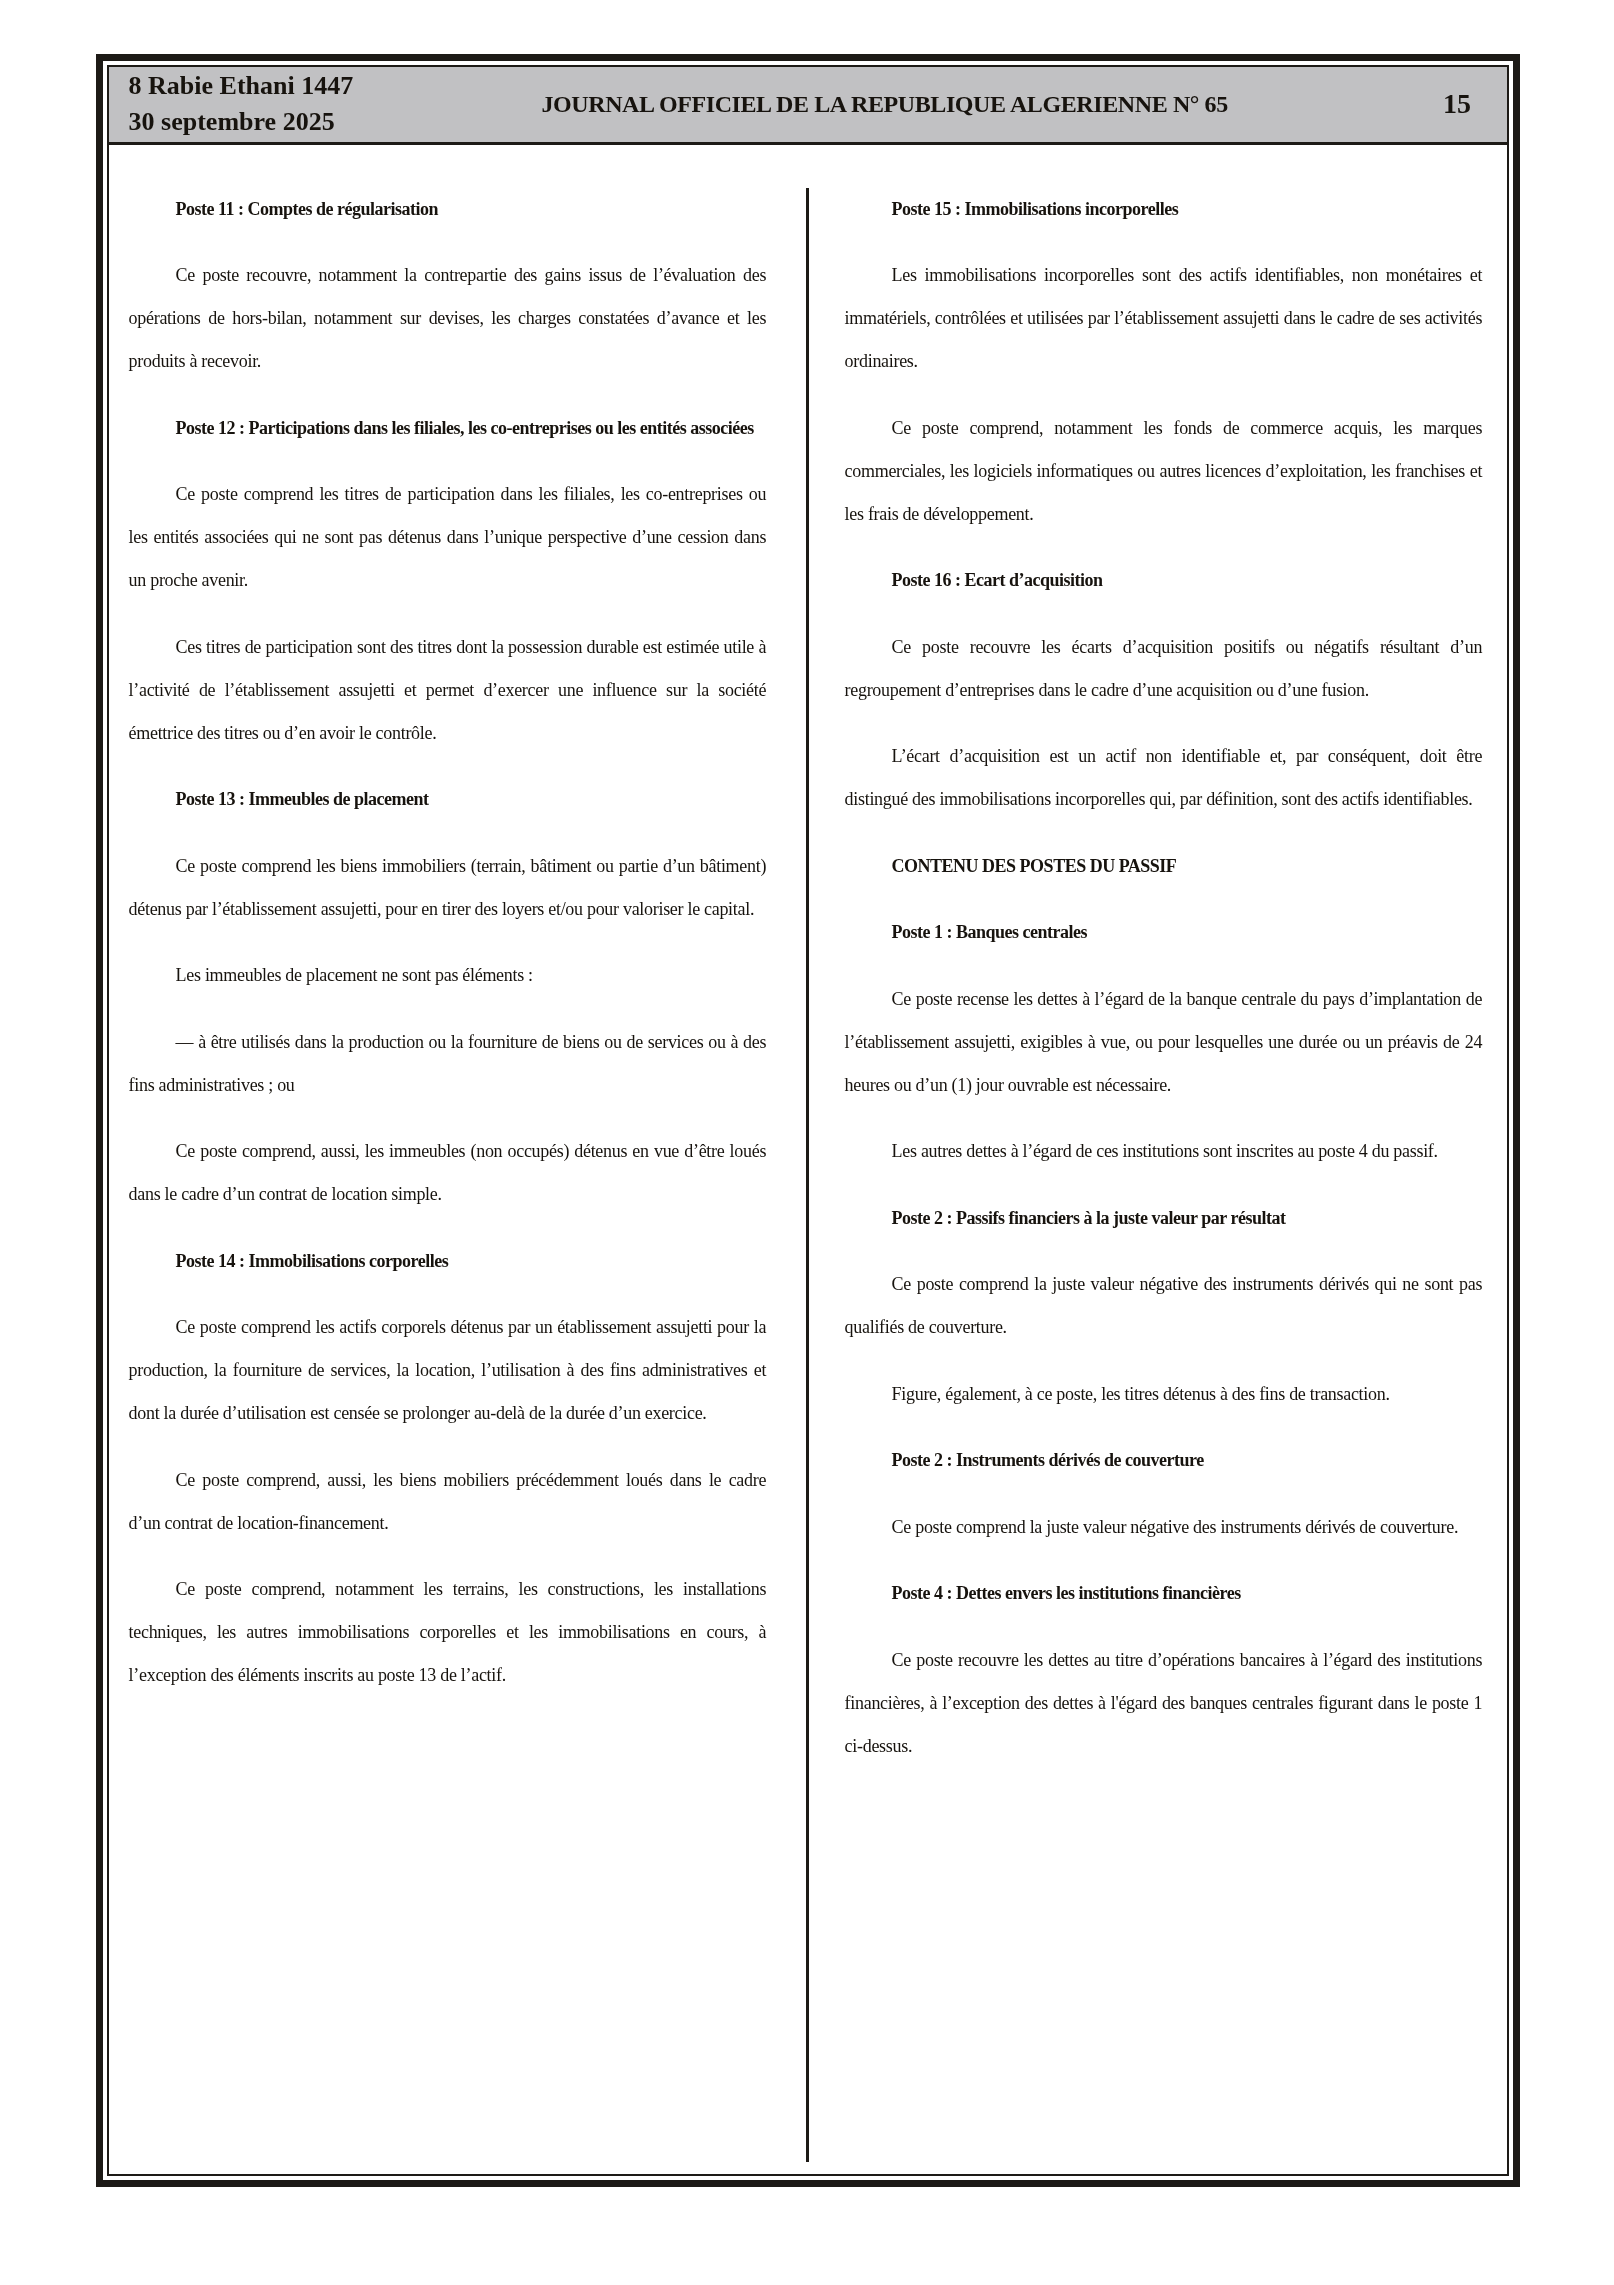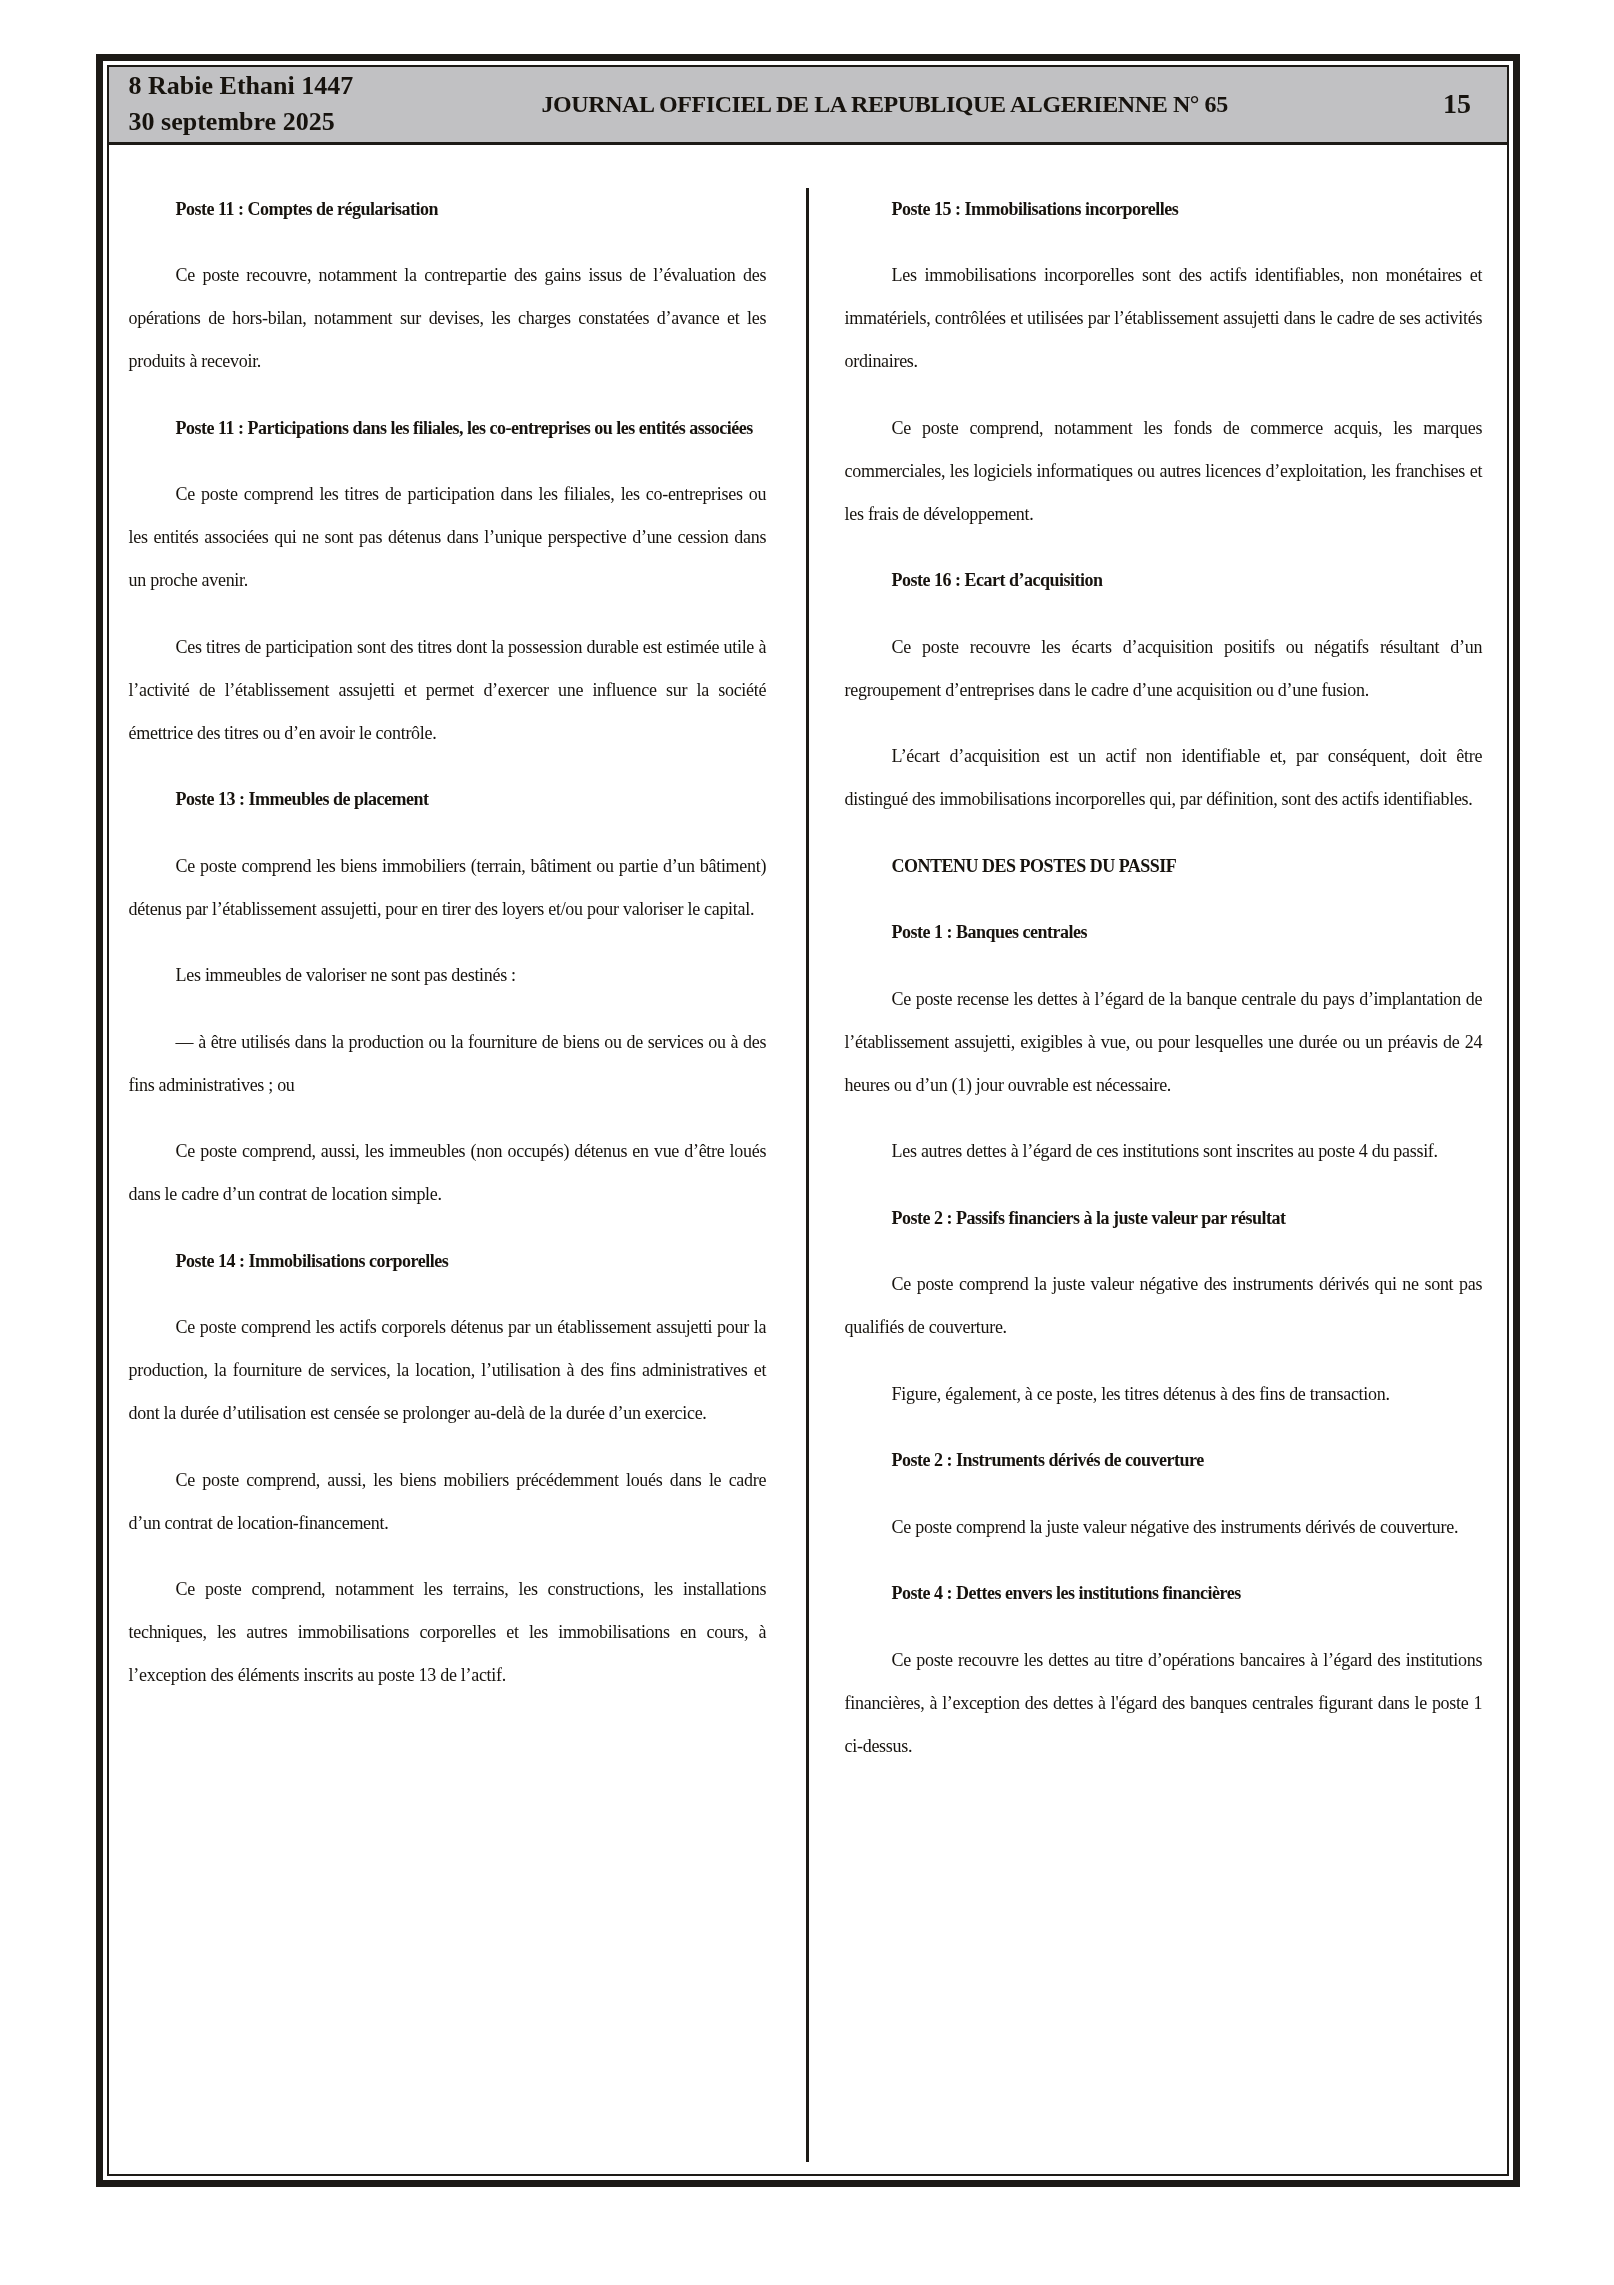--- a/index.html
+++ b/index.html
@@ -109,26 +109,26 @@
         <div>30 septembre 2025</div>
       </div>
       <div class="header-title">JOURNAL OFFICIEL DE LA REPUBLIQUE ALGERIENNE N° 65</div>
       <div class="header-page">15</div>
     </div>
 
     <div class="columns">
       <div class="column left" id="col-left">
           <h2 class="blk heading">Poste 11 : Comptes de régularisation</h2>
           <p class="blk para">Ce poste recouvre, notamment la contrepartie des gains issus de l’évaluation des opérations de hors-bilan, notamment sur devises, les charges constatées d’avance et les produits à recevoir.</p>
-          <h2 class="blk heading">Poste 11 : Participations dans les filiales, les co-entreprises ou les entités associées</h2>
+          <h2 class="blk heading">Poste 12 : Participations dans les filiales, les co-entreprises ou les entités associées</h2>
           <p class="blk para">Ce poste comprend les titres de participation dans les filiales, les co-entreprises ou les entités associées qui ne sont pas détenus dans l’unique perspective d’une cession dans un proche avenir.</p>
           <p class="blk para">Ces titres de participation sont des titres dont la possession durable est estimée utile à l’activité de l’établissement assujetti et permet d’exercer une influence sur la société émettrice des titres ou d’en avoir le contrôle.</p>
           <h2 class="blk heading">Poste 13 : Immeubles de placement</h2>
           <p class="blk para">Ce poste comprend les biens immobiliers (terrain, bâtiment ou partie d’un bâtiment) détenus par l’établissement assujetti, pour en tirer des loyers et/ou pour valoriser le capital.</p>
-          <p class="blk para">Les immeubles de valoriser ne sont pas destinés :</p>
+          <p class="blk para">Les immeubles de placement ne sont pas éléments :</p>
           <p class="blk para">— à être utilisés dans la production ou la fourniture de biens ou de services ou à des fins administratives ; ou</p>
           <p class="blk para">Ce poste comprend, aussi, les immeubles (non occupés) détenus en vue d’être loués dans le cadre d’un contrat de location simple.</p>
           <h2 class="blk heading">Poste 14 : Immobilisations corporelles</h2>
           <p class="blk para">Ce poste comprend les actifs corporels détenus par un établissement assujetti pour la production, la fourniture de services, la location, l’utilisation à des fins administratives et dont la durée d’utilisation est censée se prolonger au-delà de la durée d’un exercice.</p>
           <p class="blk para">Ce poste comprend, aussi, les biens mobiliers précédemment loués dans le cadre d’un contrat de location-financement.</p>
           <p class="blk para">Ce poste comprend, notamment les terrains, les constructions, les installations techniques, les autres immobilisations corporelles et les immobilisations en cours, à l’exception des éléments inscrits au poste 13 de l’actif.</p>
         </div>
       <div class="divider"></div>
       <div class="column right" id="col-right">
           <h2 class="blk heading">Poste 15 : Immobilisations incorporelles</h2>

